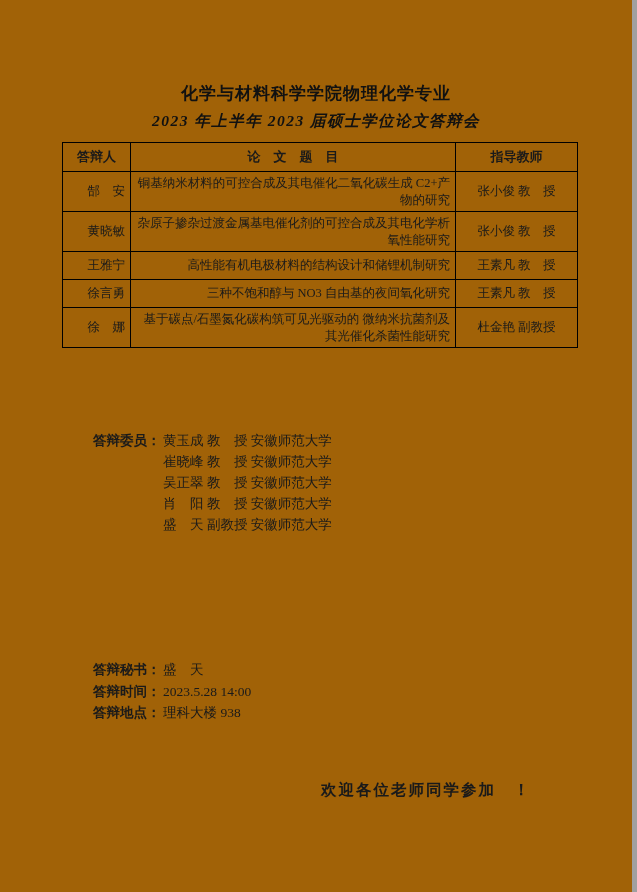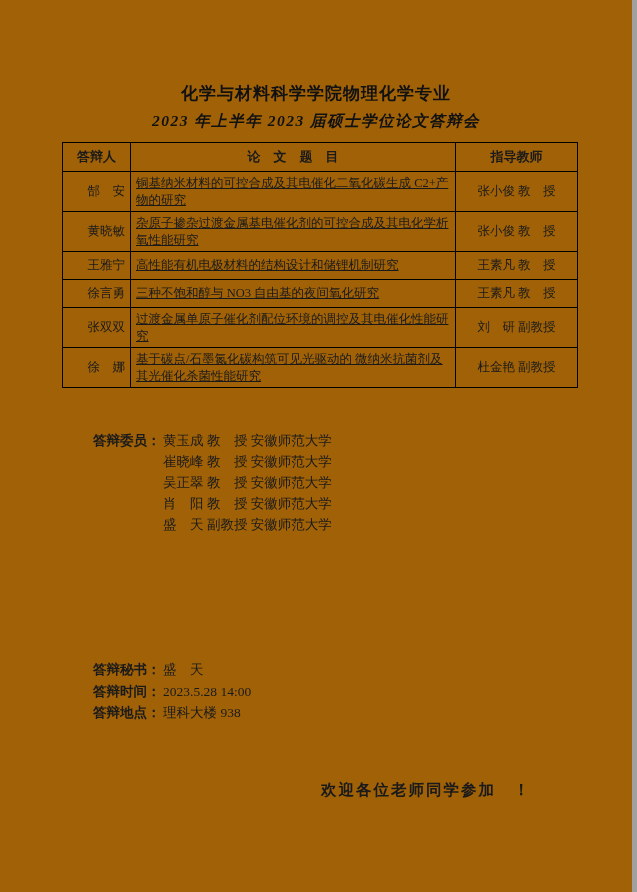--- a/index.html
+++ b/index.html
@@ -56,21 +56,21 @@
   table.defense th{
     font-weight:bold;
     text-align:center;
     height:22px;
     font-size:13px;
   }
   col.c-name{width:68px;}
   col.c-title{width:325px;}
   col.c-advisor{width:122px;}
   td.cell-name{text-align:right;}
-  td.cell-title{text-align:left;text-decoration:underline;}
+  td.cell-title{text-align:right;}
   td.cell-advisor{text-align:center;}
   tr.r-single td{height:21px;}
   tr.r-double td{height:30px;}
   .committee{
     position:absolute;
     top:430px; left:93px;
     font-size:13.5px;
     line-height:21px;
     white-space:nowrap;
   }
@@ -136,25 +136,20 @@
       <tr class="r-single">
         <td class="cell-name">王雅宁</td>
         <td class="cell-title">高性能有机电极材料的结构设计和储锂机制研究</td>
         <td class="cell-advisor">王素凡 教　授</td>
       </tr>
       <tr class="r-single">
         <td class="cell-name">徐言勇</td>
         <td class="cell-title">三种不饱和醇与 NO3 自由基的夜间氧化研究</td>
         <td class="cell-advisor">王素凡 教　授</td>
       </tr>
-      <tr class="r-single">
-        <td class="cell-name">张双双</td>
-        <td class="cell-title">过渡金属单原子催化剂配位环境的调控及其电催化性能研究</td>
-        <td class="cell-advisor">刘　研 副教授</td>
-      </tr>
       <tr class="r-double">
         <td class="cell-name">徐　娜</td>
         <td class="cell-title">基于碳点/石墨氮化碳构筑可见光驱动的 微纳米抗菌剂及其光催化杀菌性能研究</td>
         <td class="cell-advisor">杜金艳 副教授</td>
       </tr>
     </tbody>
   </table>
 
   <div class="committee">
     <div class="cmt-line">

